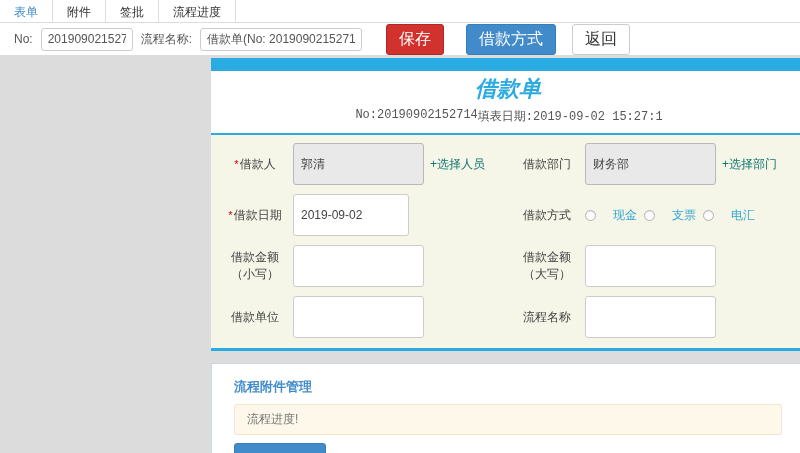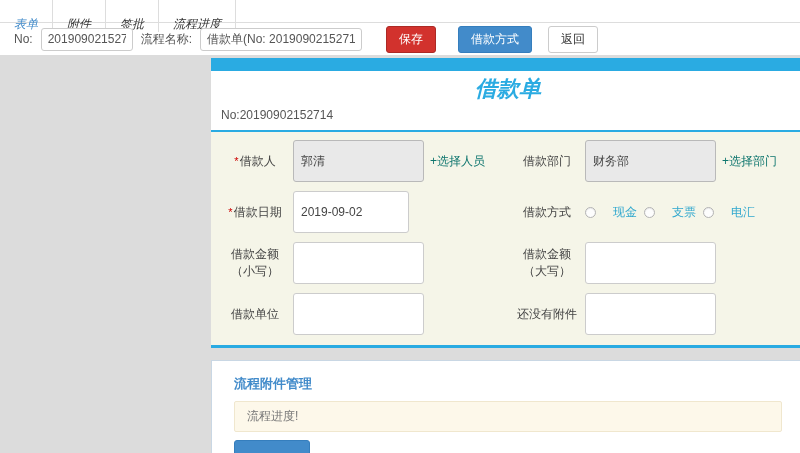--- a/index.html
+++ b/index.html
@@ -4,38 +4,38 @@
 <style>
   * { margin:0; padding:0; box-sizing:border-box; }
   html,body { width:800px; height:453px; overflow:hidden; }
   body {
     font-family:"Liberation Sans","DejaVu Sans",sans-serif;
     font-size:12px; color:#333; background:#dcdcdc; position:relative;
   }
   
   .tophead { background:#fff; }
   .tabs { display:flex; align-items:stretch; height:23px; border-bottom:1px solid #ddd; background:#fff; }
-  .tab { padding:16px 14px; border-right:1px solid #ddd; font-size:12px; color:#333; cursor:pointer; white-space:nowrap;font-style:italic; }
+  .tab { padding:4px 14px; border-right:1px solid #ddd; font-size:12px; color:#333; cursor:pointer; white-space:nowrap; }
   .tab.active { color:#428bca; }
   .toolbar { display:flex; align-items:center; height:32px; padding:0 6px; background:#fff; }
   .tb-label { color:#555; margin:0 8px; white-space:nowrap; }
   .tb-input { height:23px; border:1px solid #ccc; border-radius:3px; padding:0 6px; font-size:12px; color:#555; font-family:inherit; background:#fff; }
   .tb-input.no { width:92px; }
   .tb-input.pname { width:162px; }
-  .btn { display:inline-block; border:1px solid transparent; border-radius:3px; font-size:12px; padding:4px 12px; cursor:pointer; font-family:inherit; white-space:nowrap;text-align:center; }
+  .btn { display:inline-block; border:1px solid transparent; border-radius:3px; font-size:16px; padding:4px 12px; cursor:pointer; font-family:inherit; white-space:nowrap;text-align:center; }
   .btn-save { background:#d2322d; border-color:#ac2925; color:#fff; margin-left:24px; }
   .btn-forward { background:#428bca; border-color:#357ebd; color:#fff; margin-left:22px; }
   .btn-back { background:#fff; border-color:#ccc; color:#333; margin-left:16px; }
   
   .main { position:absolute; left:211px; top:58px; width:594px; }
   .form-card { background:#fff; }
   .blue-bar { height:13px; background:#2aabe2; }
   .form-header { border-bottom:2px solid #2aabe2; padding:6px 4px 4px; }
   .form-title { text-align:center; color:#2aabe2; font-size:22px; font-weight:bold; line-height:24px; margin-bottom:7px;font-style:italic; }
-  .form-meta { display:flex; justify-content:flex-start; font-size:12px; color:#555; padding:0 4px 4px 6px; white-space:nowrap; }
+  .form-meta { display:flex; justify-content:center; font-size:12px; color:#555; padding:0 4px 4px 6px; white-space:nowrap;font-family:Liberation Mono, monospace; }
   .form-body {
     background:#f5f5e8; border-bottom:3px solid #2aabe2; padding:8px 6px 10px;
     display:grid; grid-template-columns:76px 216px 76px 1fr; row-gap:9px; align-items:center;
   }
   .f-label { text-align:center; color:#444; padding:0 4px; line-height:17px; }
   .req { color:#cc0000; margin-right:1px; font-size:11px; }
   .f-ctrl { display:flex; align-items:center; }
   .f-input { height:42px; border:1px solid #ccc; border-radius:3px; background:#fff; padding:0 7px; font-size:12px; color:#444; font-family:inherit; width:131px; }
   .f-input.gray { background:#e9e9e9; border-color:#b9b9b9; }
   .f-input.date { width:116px; }
@@ -76,20 +76,21 @@
 </div>
 
 <div class="main">
 
   <div class="form-card">
     <div class="blue-bar"></div>
     <div class="form-header">
       <div class="form-title">借款单</div>
       <div class="form-meta">
         <span>No:20190902152714</span>
+        <span>填表日期:2019-09-02 15:27:1</span>
       </div>
     </div>
     <div class="form-body">
 
       <div class="f-label"><span class="req">*</span><span>借款人</span></div>
       <div class="f-ctrl">
         <input class="f-input gray" value="郭清" style="">
         <a class="f-link">+选择人员</a>
       </div>
       <div class="f-label">借款部门</div>
@@ -124,21 +125,21 @@
       </div>
       <div class="f-label">借款金额（大写）</div>
       <div class="f-ctrl">
         <input class="f-input" style="">
       </div>
 
       <div class="f-label">借款单位</div>
       <div class="f-ctrl">
         <input class="f-input" style="">
       </div>
-      <div class="f-label">还没有附件</div>
+      <div class="f-label">流程名称</div>
       <div class="f-ctrl">
         <input class="f-input" style="">
       </div>
 
     </div>
   </div>
 
   <div class="attach-card">
     <div class="sec-heading blue">流程附件管理</div>
     <div class="alert-empty">流程进度!</div>

